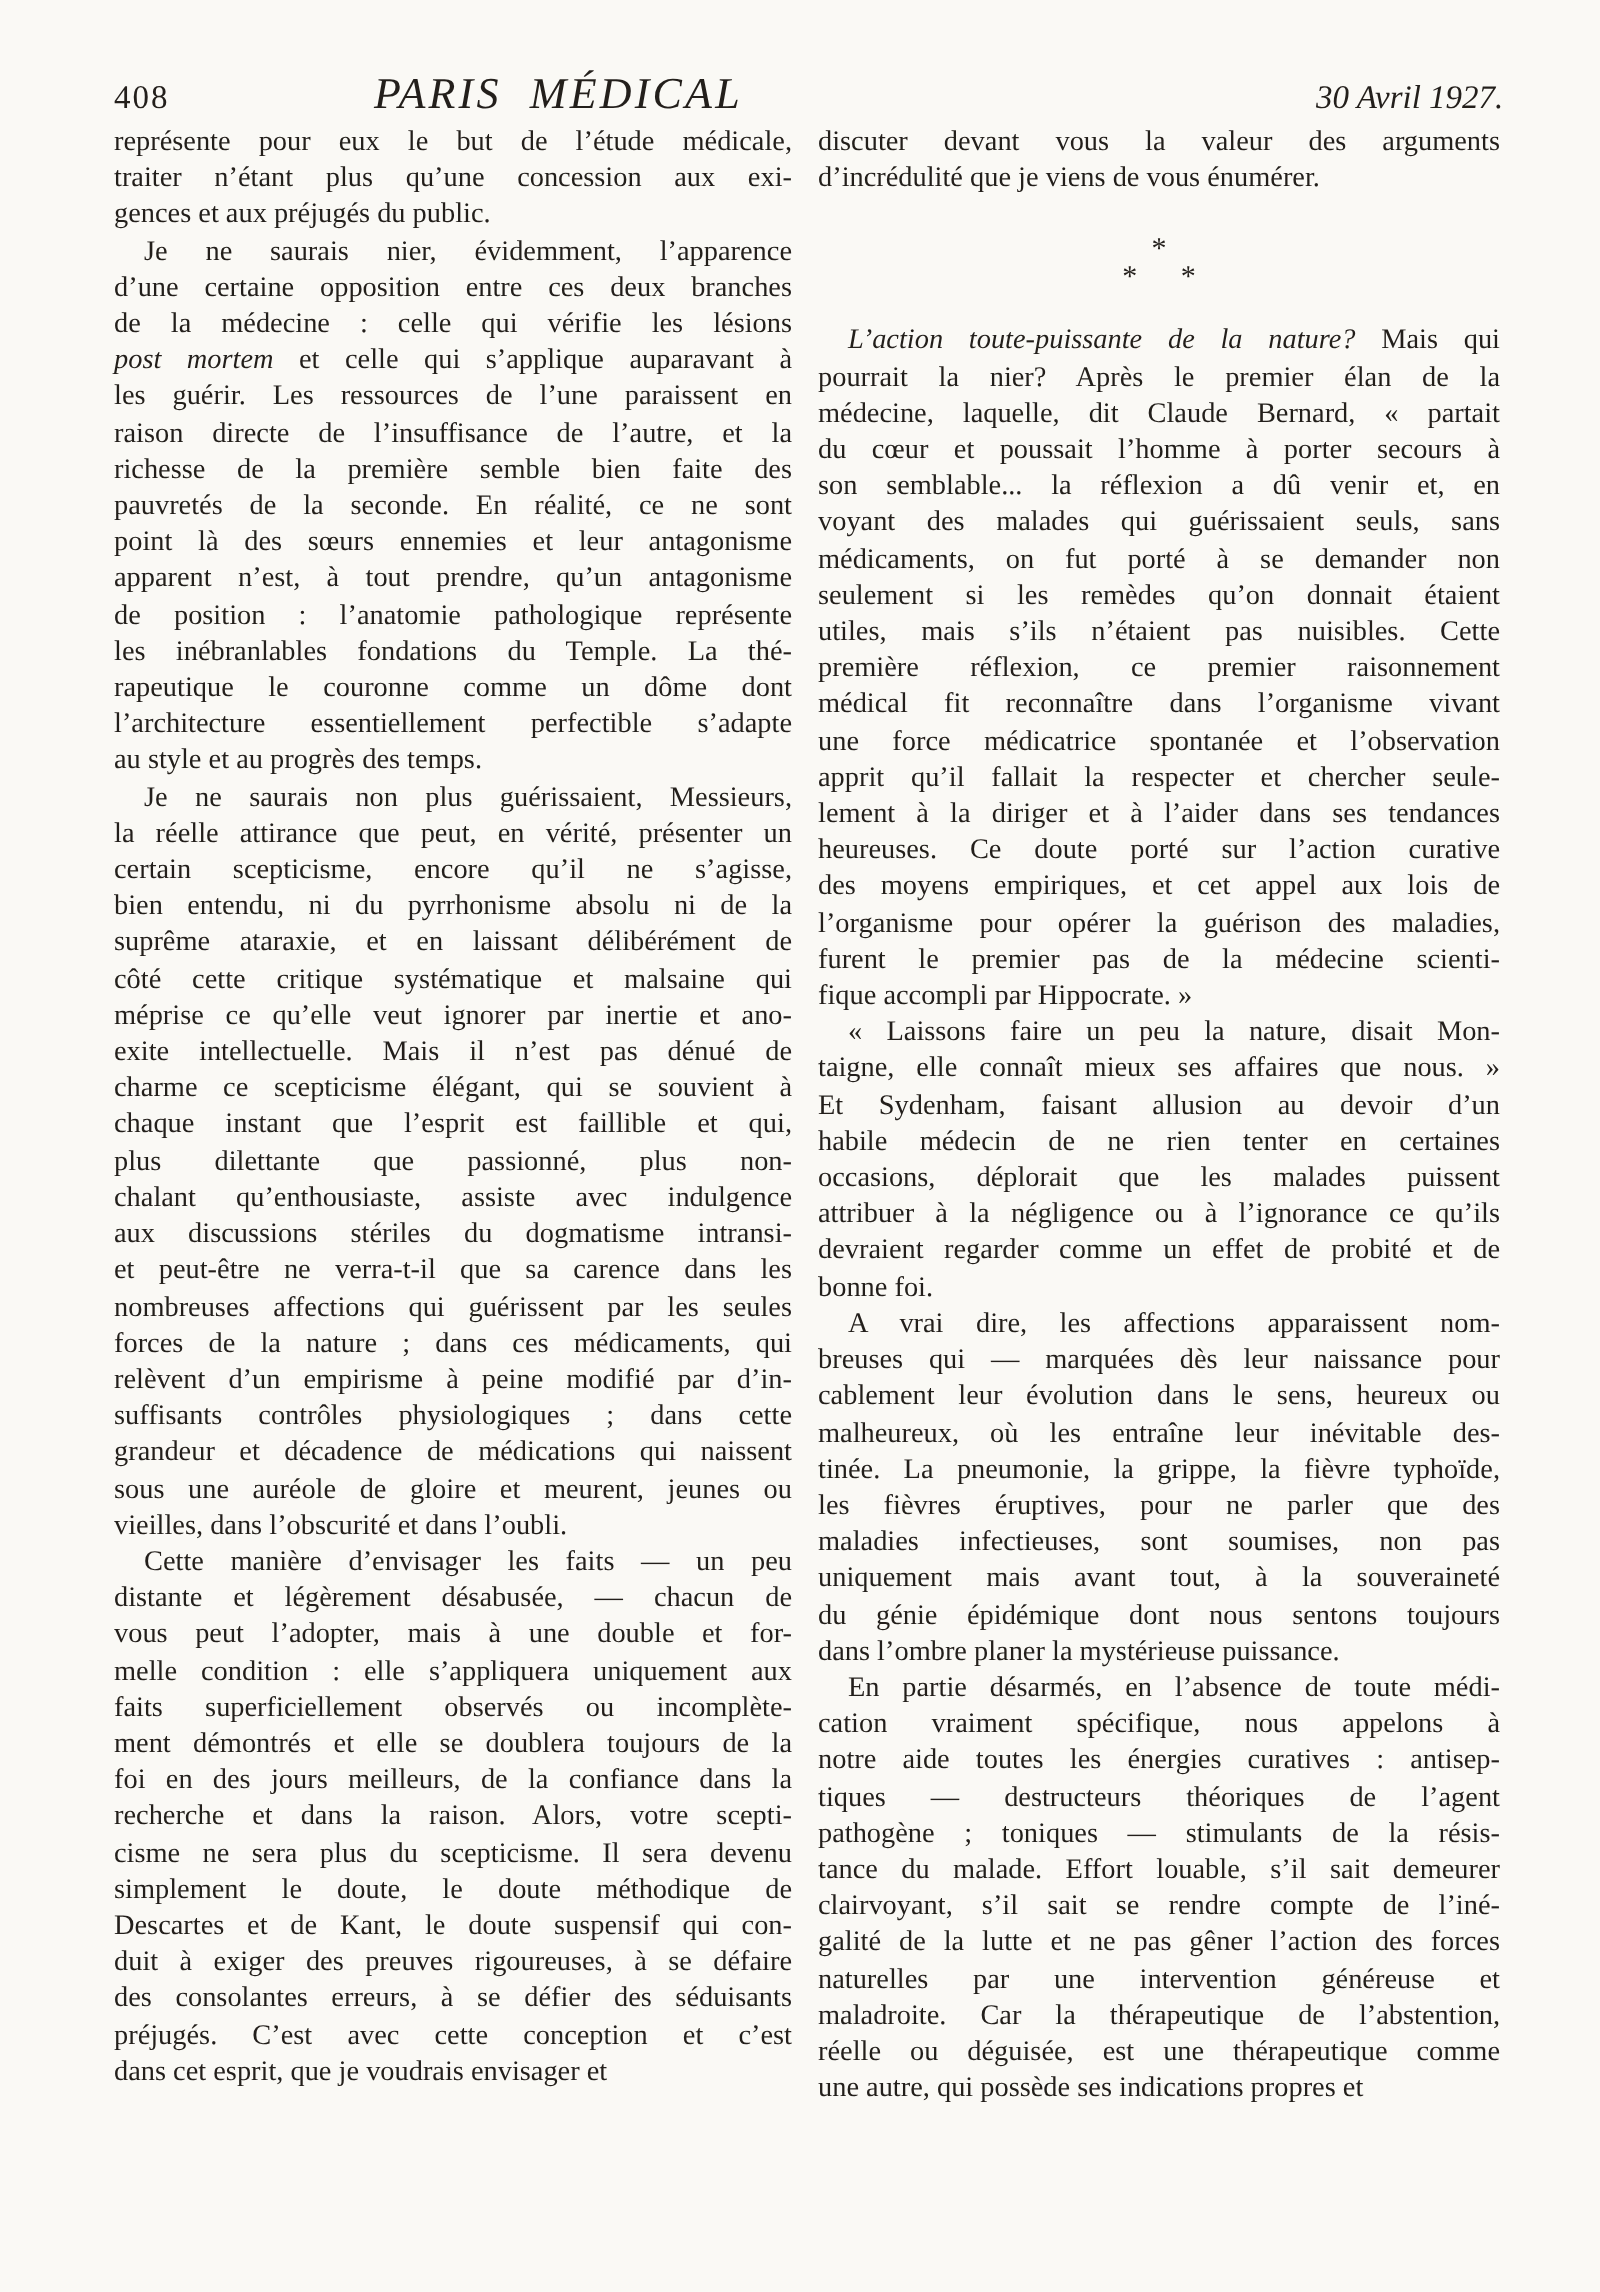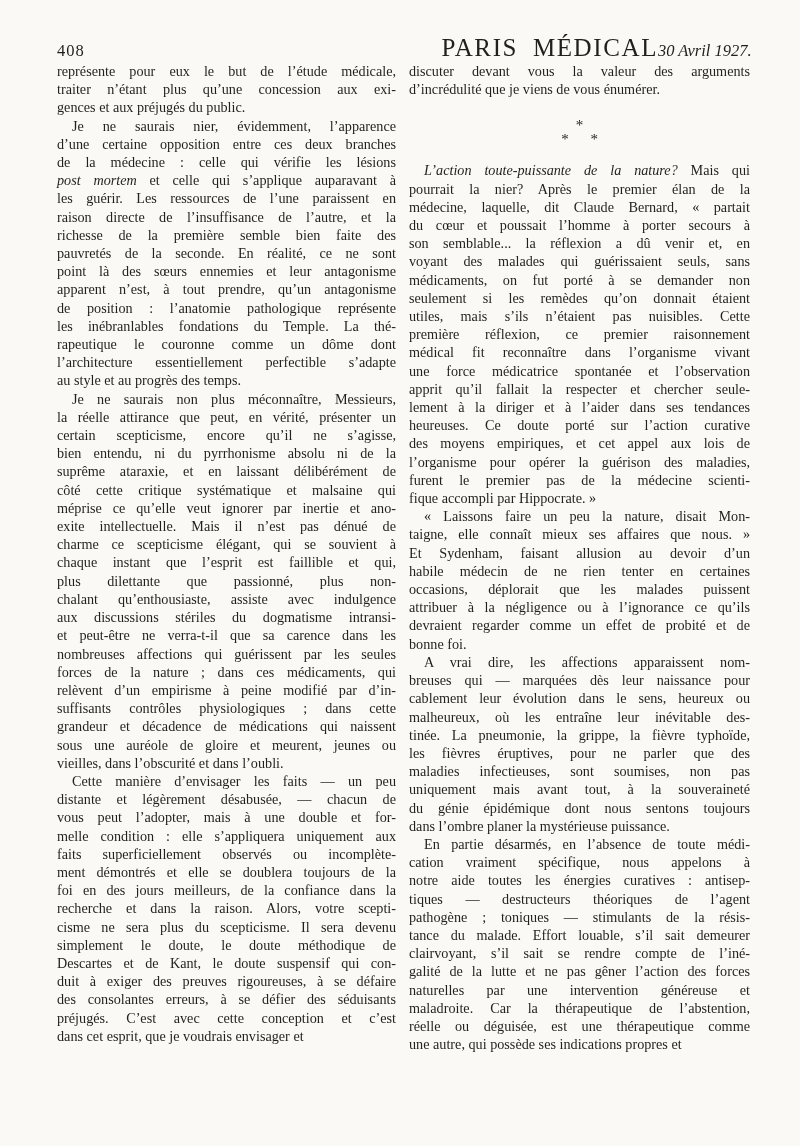--- a/index.html
+++ b/index.html
@@ -25,22 +25,23 @@
     display: flex;
     align-items: baseline;
   }
   .pagenum {
     width: 130px;
     font-size: 16.5px;
     letter-spacing: 1px;
   }
   .journal-title {
     flex: 1;
-    text-align: right;
-    font-size: 25px;
+    text-align: left;
+    font-style: italic;
+    font-size: 22px;
     letter-spacing: 1.6px;
     word-spacing: 7px;
   }
   .issue-date {
     width: 130px;
     font-style: italic;
     font-size: 16.5px;
   }
   .columns {
     position: absolute;
@@ -104,21 +105,21 @@
           <div class="line">pauvretés de la seconde. En réalité, ce ne sont</div>
           <div class="line">point là des sœurs ennemies et leur antagonisme</div>
           <div class="line">apparent n’est, à tout prendre, qu’un antagonisme</div>
           <div class="line">de position : l’anatomie pathologique représente</div>
           <div class="line">les inébranlables fondations du Temple. La thé-</div>
           <div class="line">rapeutique le couronne comme un dôme dont</div>
           <div class="line">l’architecture essentiellement perfectible s’adapte</div>
           <div class="line last">au style et au progrès des temps.</div>
         </div>
         <div class="para">
-          <div class="line indent">Je ne saurais non plus méconnaître, Messieurs,</div>
+          <div class="line indent">Je ne saurais non plus guérissaient, Messieurs,</div>
           <div class="line">la réelle attirance que peut, en vérité, présenter un</div>
           <div class="line">certain scepticisme, encore qu’il ne s’agisse,</div>
           <div class="line">bien entendu, ni du pyrrhonisme absolu ni de la</div>
           <div class="line">suprême ataraxie, et en laissant délibérément de</div>
           <div class="line">côté cette critique systématique et malsaine qui</div>
           <div class="line">méprise ce qu’elle veut ignorer par inertie et ano-</div>
           <div class="line">exite intellectuelle. Mais il n’est pas dénué de</div>
           <div class="line">charme ce scepticisme élégant, qui se souvient à</div>
           <div class="line">chaque instant que l’esprit est faillible et qui,</div>
           <div class="line">plus dilettante que passionné, plus non-</div>

